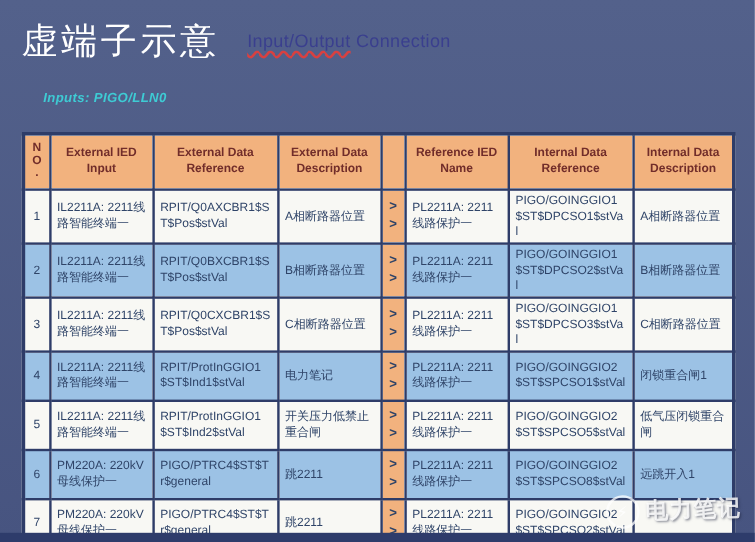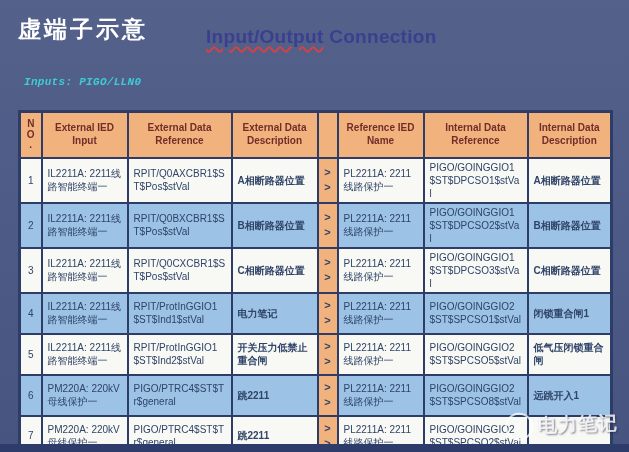--- a/index.html
+++ b/index.html
@@ -10,36 +10,36 @@
   }
   *{margin:0;padding:0;box-sizing:border-box;}
   html,body{width:629px;height:452px;overflow:hidden;}
   body{
     font-family:"Liberation Sans","DejaVu Sans",sans-serif;
     background:linear-gradient(180deg,var(--background-top) 0%,var(--background-bottom) 100%);
     position:relative;
   }
   .title{
     position:absolute;left:18px;top:14px;
-    font-size:23px;font-weight:700;color:var(--title-text);letter-spacing:3px;
+    font-size:30px;font-weight:400;color:var(--title-text);letter-spacing:3px;
   }
   .subtitle{
     position:absolute;left:206px;top:26px;
-    font-size:19px;font-weight:700;color:var(--subtitle-text);letter-spacing:.3px;
+    font-size:15px;font-weight:400;color:var(--subtitle-text);letter-spacing:.3px;
   }
   .squiggle{
     text-decoration-line:underline;
     text-decoration-style:wavy;
     text-decoration-color:var(--squiggle);
     text-decoration-thickness:2px;
     text-underline-offset:3px;
   }
   .inputs{
-    position:absolute;left:24px;top:76px;
-    font-size:11px;font-weight:700;font-style:italic;color:var(--inputs-text);letter-spacing:.3px;font-family:Liberation Mono, monospace;
+    position:absolute;left:36px;top:76px;
+    font-size:11px;font-weight:700;font-style:italic;color:var(--inputs-text);letter-spacing:.3px;
   }
   table.io{
     position:absolute;left:18px;top:110px;width:592px;
     border-collapse:collapse;table-layout:fixed;
     border:3px solid var(--table-border);
     background:var(--row-white);
   }
   table.io th,table.io td{
     border:2px solid var(--table-border);
     vertical-align:middle;
@@ -52,21 +52,21 @@
     font-size:10px;font-weight:700;text-align:center;line-height:1.25;
     padding:2px 3px;
   }
   th.col0{white-space:pre-line;line-height:1.05;}
   td{
     background:var(--row-white);color:var(--cell-text);
     font-size:10px;line-height:1.3;padding:2px 5px;text-align:left;
   }
   td.c-no{text-align:center;padding:2px 1px;}
   td.c-ref{word-break:break-all;}
-  td.c-desc{font-size:10px;font-weight:bold;}
+  td.c-desc{font-size:10px;}
   td.c-arrow{
     background:var(--header-bg)!important;color:var(--cell-text);
     font-weight:700;text-align:center;white-space:pre-line;
     font-size:11px;line-height:1.35;padding:2px 0;
   }
   tbody tr.alt td{background:var(--row-blue);}
   .bottom-band{
     position:absolute;left:0;bottom:0;width:629px;height:8px;
     background:var(--bottom-band);
   }

